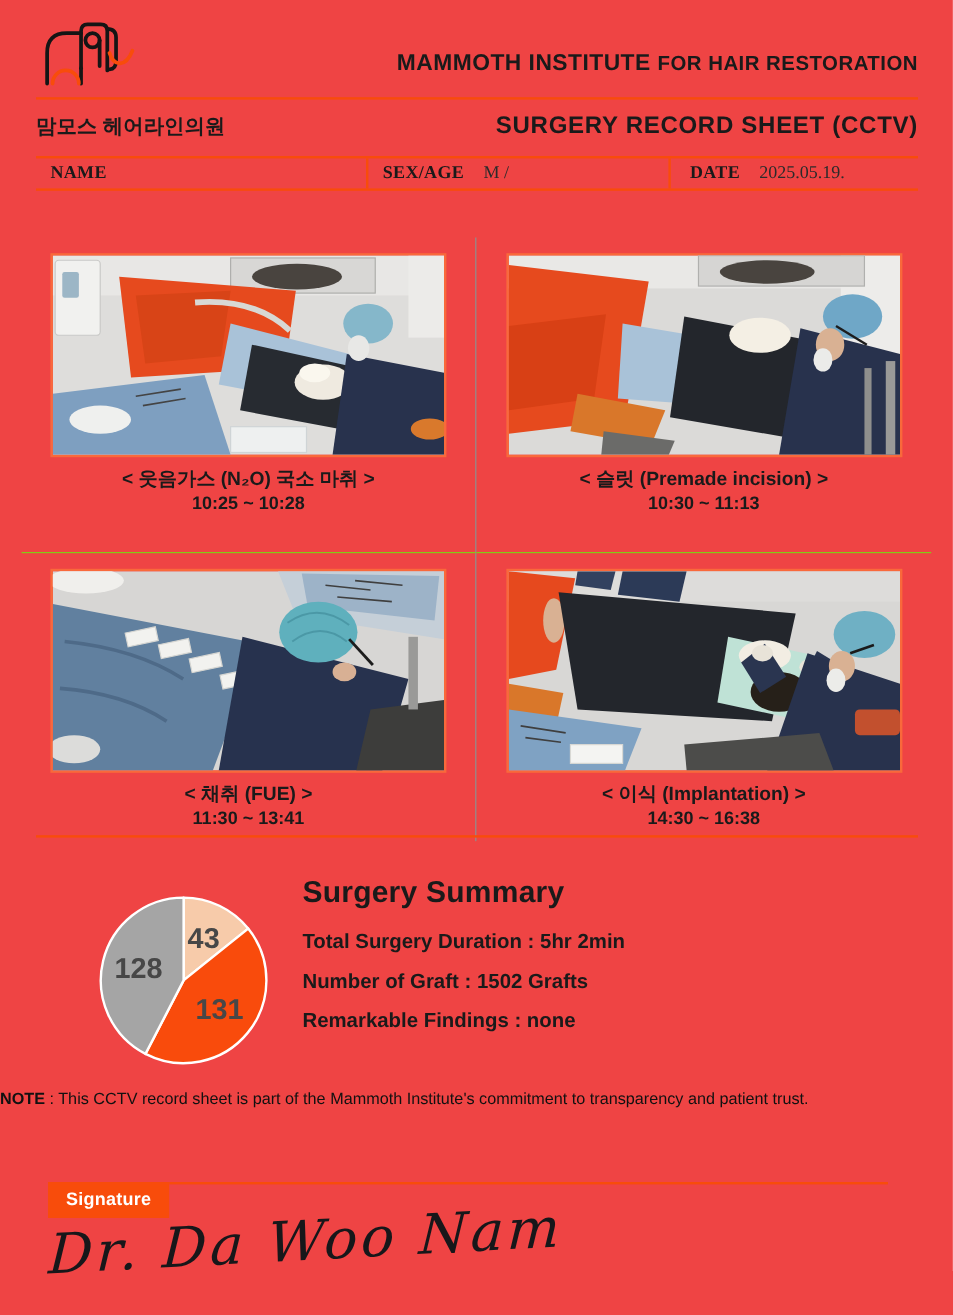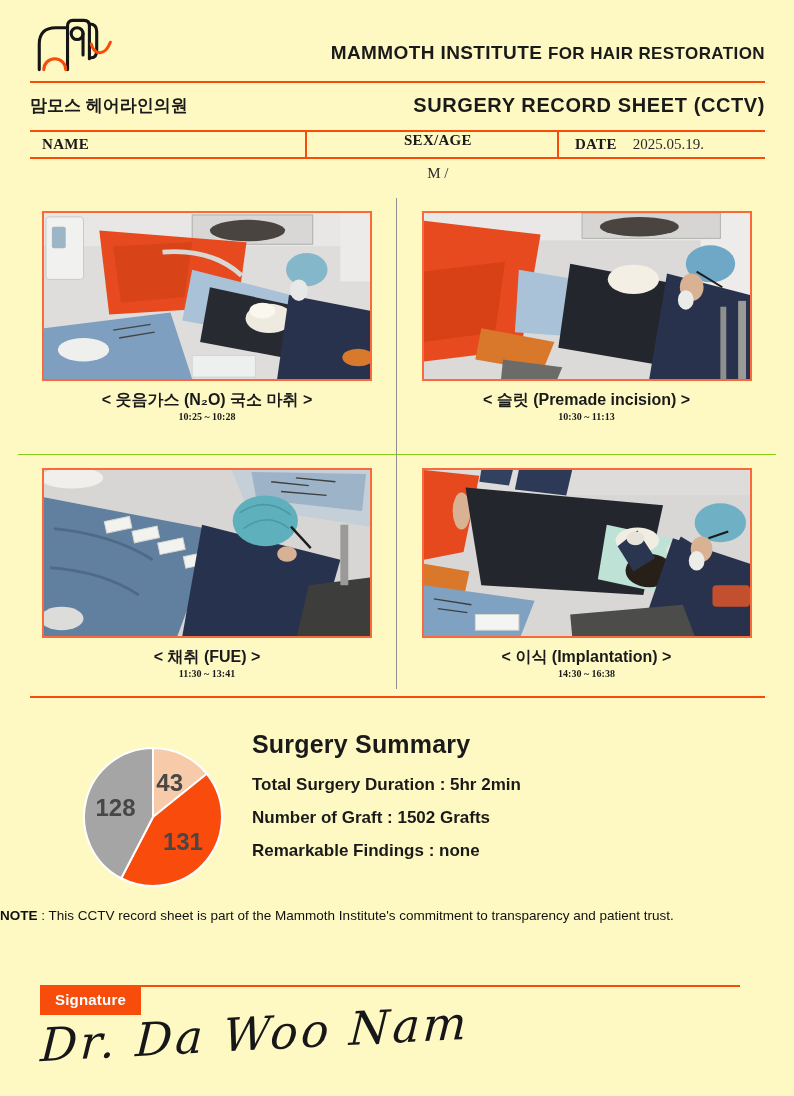--- a/index.html
+++ b/index.html
@@ -1,17 +1,17 @@
 <!DOCTYPE html>
 <html><head>
 <meta charset="utf-8">
 <style>
   * { margin:0; padding:0; box-sizing:border-box; }
   body { background:#fff; font-family:"Liberation Sans", sans-serif; color:#1a1a1a; }
-  .page { position:relative; width:794px; height:1096px; background:#fef9c3; overflow:hidden; margin:0 auto; }
+  .page { position:relative; width:794px; height:1096px; background:#ef4444; overflow:hidden; margin:0 auto; }
 
   
   .top-header { position:absolute; left:30px; right:29px; top:12px; height:66px;
                 display:flex; justify-content:space-between; align-items:flex-end; }
   .logo { width:86px; height:62px; margin-bottom:2px; }
   .inst-title { font-size:19px; letter-spacing:.4px; padding-bottom:14px; white-space:nowrap; }
   .inst-title .b { font-weight:800; }
   .inst-title .r { font-weight:600; font-size:17px; }
   .rule-orange { position:absolute; left:30px; right:29px; border-top:2px solid var(--acc); }
   #rule1 { top:81px; }
@@ -20,35 +20,35 @@
   .subheader { position:absolute; top:90px; left:30px; right:29px; height:30px;
                display:flex; justify-content:space-between; align-items:center; }
   .clinic-kr { font-size:17px; font-weight:700; }
   .sheet-title { font-size:20px; font-weight:800; letter-spacing:.6px; }
 
   
   .info-table { position:absolute; top:130px; left:30px; right:29px; height:29px;
                 display:flex; border-top:2px solid var(--acc); border-bottom:2px solid var(--acc);font-family:Liberation Serif, serif; }
   .info-cell { display:flex; align-items:center; padding-left:12px; gap:16px; }
   .info-cell.c1 { width:37.4%; }
-  .info-cell.c2 { width:34.3%; border-left:2px solid var(--acc);flex-direction:column; }
+  .info-cell.c2 { width:34.3%; border-left:2px solid var(--acc); }
   .info-cell.c3 { width:28.3%; border-left:2px solid var(--acc);padding-left:16px; }
   .info-label { font-size:15px; font-weight:800; letter-spacing:.3px; }
   .info-value { font-size:15px; font-weight:400; color:#2b2b2b; }
 
   
   .photo-grid { position:absolute; top:198px; left:18px; width:758px;
                 display:grid; grid-template-columns:1fr 1fr; }
   .pcell { padding:13px 0 10px; text-align:center; }
   .pcell.left { border-right:1px solid #8f8f8f; }
   .pcell.row1 { border-bottom:1px solid #84cc16; padding-bottom:32px; }
   .photo { width:330px; height:170px; margin:0 auto; border:2px solid #f9693b; display:block; }
   .photo svg { width:100%; height:100%; display:block; }
   .caption { margin-top:9px; font-size:16px; font-weight:700; line-height:1.3; }
-  .cap-time { font-size:10px; font-weight:700;font-family:Liberation Serif, serif; }
+  .cap-time { font-size:15px; font-weight:700; }
 
   
   .summary { position:absolute; top:730px; left:78px; right:34px; display:flex; }
   .proc-block { width:212px; flex:none; }
   .sec-title { font-size:25px; font-weight:800; letter-spacing:.2px; margin-bottom:16px; white-space:nowrap; }
   .proc-line { margin-bottom:13px; white-space:nowrap; }
   .proc-label { font-size:15.5px; font-weight:800; letter-spacing:.2px; }
   .proc-sep { font-size:15px; font-weight:700; }
   .proc-value { font-size:14.5px; font-weight:400; color:#222; }
   .pie-wrap { width:150px; flex:none; margin-top:12px; margin-left:0px; }

